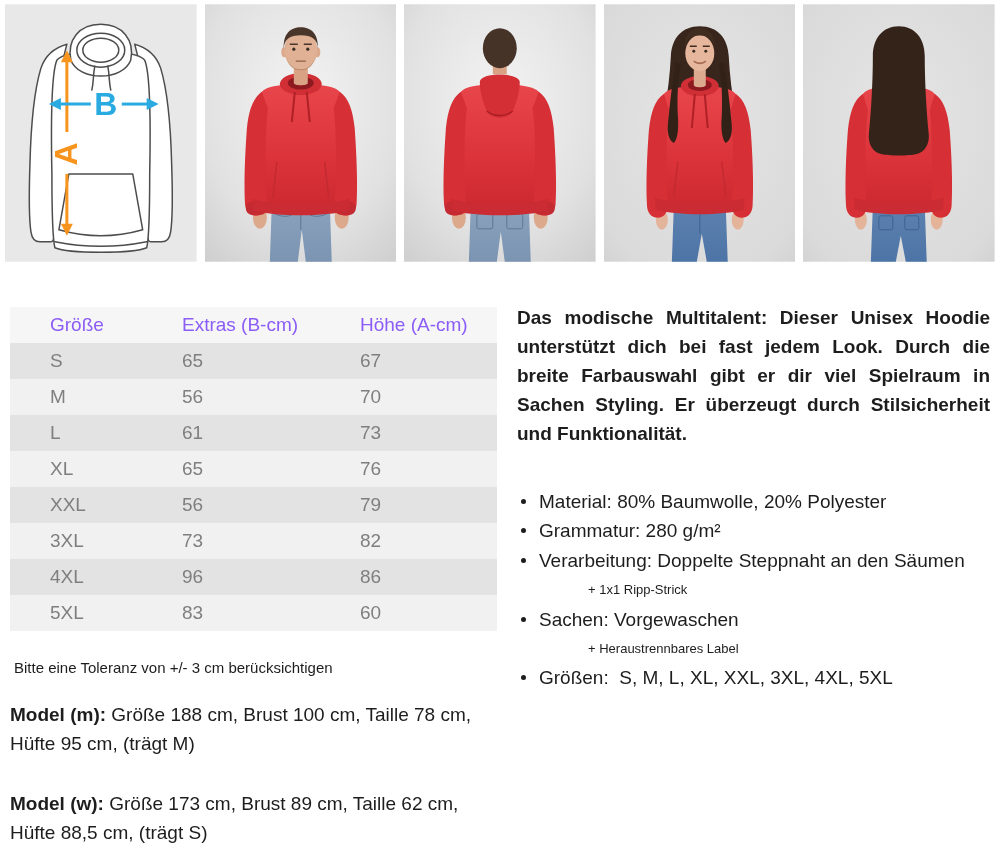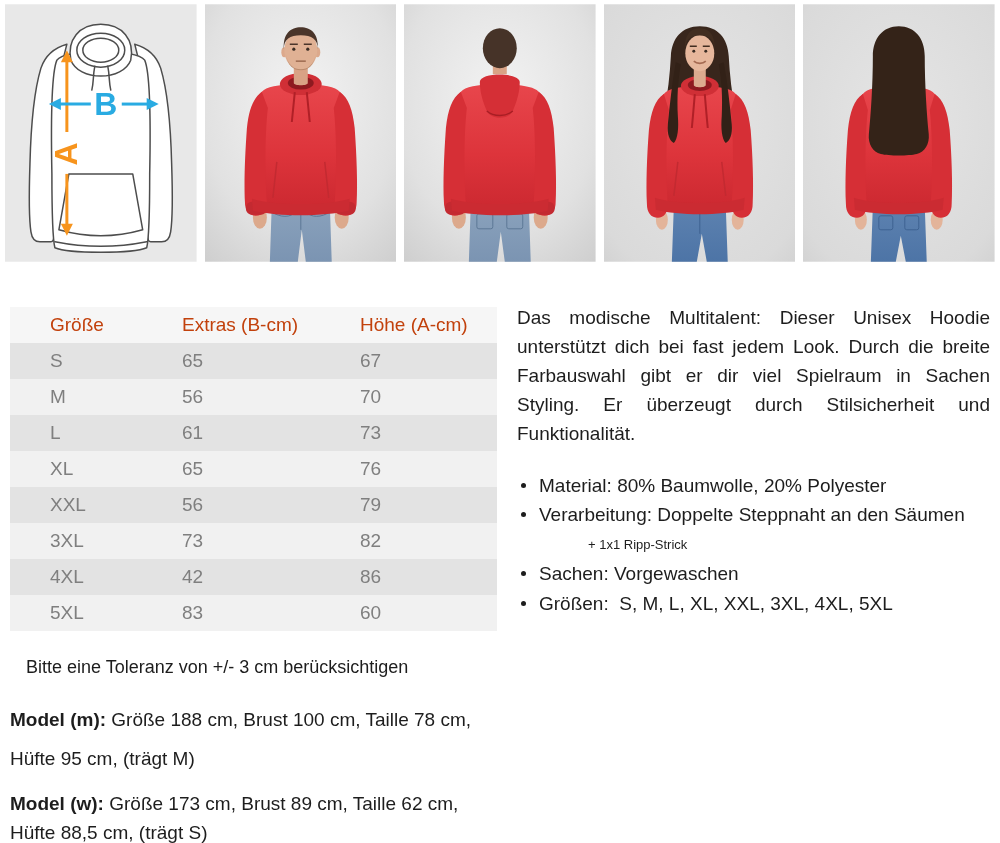--- a/index.html
+++ b/index.html
@@ -7,38 +7,38 @@
           font-family:"Liberation Sans", sans-serif; color:#1d1d1d; }
 
   
   .gallery { position:absolute; left:5px; top:4px; width:990px; height:258px; display:flex; gap:8px; }
   .tile { flex:1 1 0; height:258px; overflow:hidden; }
   .tile svg { display:block; width:100%; height:100%; }
 
   
   .size-table { position:absolute; left:10px; top:307px; width:487px;
                 border-collapse:collapse; table-layout:fixed; font-size:19px; }
-  .size-table th { font-weight:normal; color:#c2410c; background:#f6f6f6; }
+  .size-table th { font-weight:normal; color:#8b5cf6; background:#f6f6f6; }
   .size-table th, .size-table td { height:36px; text-align:left; vertical-align:middle; padding:0;
                                    box-sizing:border-box; }
   .size-table th:first-child, .size-table td:first-child { padding-left:40px; }
   .size-table tbody tr:nth-child(odd)  td { background:#e3e3e3; }
   .size-table tbody tr:nth-child(even) td { background:#f1f1f1; }
   .size-table td { color:#7f7f7f; }
 
   
-  .tolerance { position:absolute; left:26px; top:653px; font-size:18px; line-height:29px; }
-  .model-m   { position:absolute; left:10px; top:700px; width:486px; font-size:19px; line-height:39px; margin:0; }
+  .tolerance { position:absolute; left:14px; top:653px; font-size:15px; line-height:29px; }
+  .model-m   { position:absolute; left:10px; top:700px; width:486px; font-size:19px; line-height:29px; margin:0; }
   .model-w   { position:absolute; left:10px; top:789px; width:486px; font-size:19px; line-height:29px; margin:0; }
   .model-m b, .model-w b { font-weight:bold; }
 
   
   .right-col { position:absolute; left:517px; top:303px; width:473px; }
-  .intro { font-size:19px; line-height:29px; text-align:justify; margin:0; }
-  .specs { margin-top:23px; }
+  .intro { font-size:19px; line-height:29px; text-align:justify; margin:0;font-weight:bold; }
+  .specs { margin-top:39px; }
   .bullet-item { display:flex; font-size:19px; line-height:29.4px; }
   .dot { width:5px; height:5px; border-radius:50%; background:#1d1d1d; margin:12px 13px 0 4px; flex:none; }
   .bullet-text { white-space:pre-wrap; }
   .bullet-sub { margin-left:71px; font-size:13px; line-height:29.4px; white-space:pre-wrap; }
 </style>
 </head>
 <body>
 
 <div class="page">
 
@@ -262,21 +262,21 @@
         <td>56</td>
         <td>79</td>
       </tr>
       <tr>
         <td>3XL</td>
         <td>73</td>
         <td>82</td>
       </tr>
       <tr>
         <td>4XL</td>
-        <td>42</td>
+        <td>96</td>
         <td>86</td>
       </tr>
       <tr>
         <td>5XL</td>
         <td>83</td>
         <td>60</td>
       </tr>
     </tbody>
   </table>
 
@@ -289,27 +289,32 @@
   <div class="right-col">
     <p class="intro">Das modische Multitalent: Dieser Unisex Hoodie unterstützt dich bei fast jedem Look. Durch die breite Farbauswahl gibt er dir viel Spielraum in Sachen Styling. Er überzeugt durch Stilsicherheit und Funktionalität.</p>
 
     <div class="specs">
       <div class="bullet-item">
         <span class="dot"></span>
         <span class="bullet-text">Material: 80% Baumwolle, 20% Polyester</span>
       </div>
       <div class="bullet-item">
         <span class="dot"></span>
+        <span class="bullet-text">Grammatur: 280 g/m²</span>
+      </div>
+      <div class="bullet-item">
+        <span class="dot"></span>
         <span class="bullet-text">Verarbeitung: Doppelte Steppnaht an den Säumen</span>
       </div>
       <div class="bullet-sub">+ 1x1 Ripp-Strick</div>
       <div class="bullet-item">
         <span class="dot"></span>
         <span class="bullet-text">Sachen: Vorgewaschen</span>
       </div>
+      <div class="bullet-sub">+ Heraustrennbares Label</div>
       <div class="bullet-item">
         <span class="dot"></span>
         <span class="bullet-text">Größen:  S, M, L, XL, XXL, 3XL, 4XL, 5XL</span>
       </div>
     </div>
   </div>
 
 </div>
 
 </body></html>

